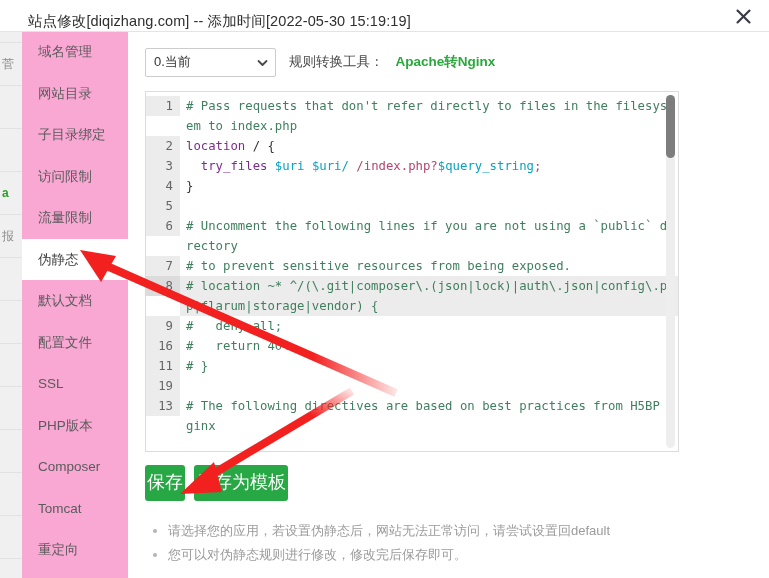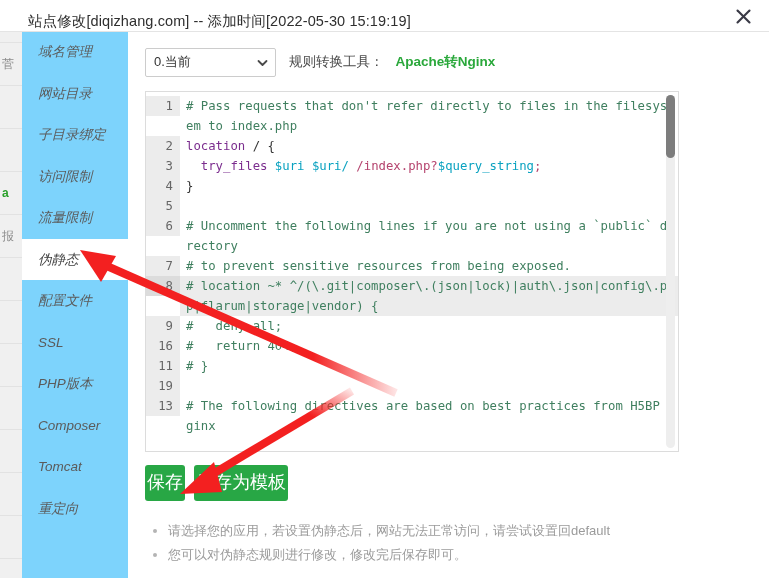--- a/index.html
+++ b/index.html
@@ -81,23 +81,22 @@
     background: #ffffff;
     z-index: 4;
   }
 
   
   .sidebar {
     position: absolute;
     left: 0; top: 0;
     width: 106px;
     height: 547px;
-    background: #7dd3fc;
+    background: #f9a8d4;
     overflow: hidden;
-    font-style: italic;
   }
   .side-item {
     height: 41.5px;
     line-height: 41.5px;
     padding-left: 16px;
     font-size: 13.5px;
     color: #5b5b5b;
     white-space: nowrap;
     cursor: pointer;
     box-sizing: border-box;
@@ -312,20 +311,21 @@
 
 <div class="modal-body">
 
   <div class="sidebar" id="sidebar">
       <div class="side-item"><span>域名管理</span></div>
       <div class="side-item"><span>网站目录</span></div>
       <div class="side-item"><span>子目录绑定</span></div>
       <div class="side-item"><span>访问限制</span></div>
       <div class="side-item"><span>流量限制</span></div>
       <div class="side-item active"><span>伪静态</span></div>
+      <div class="side-item"><span>默认文档</span></div>
       <div class="side-item"><span>配置文件</span></div>
       <div class="side-item"><span>SSL</span></div>
       <div class="side-item"><span>PHP版本</span></div>
       <div class="side-item"><span>Composer</span></div>
       <div class="side-item"><span>Tomcat</span></div>
       <div class="side-item"><span>重定向</span></div>
       <div class="side-item"></div>
     </div>
 
   <div class="content">

